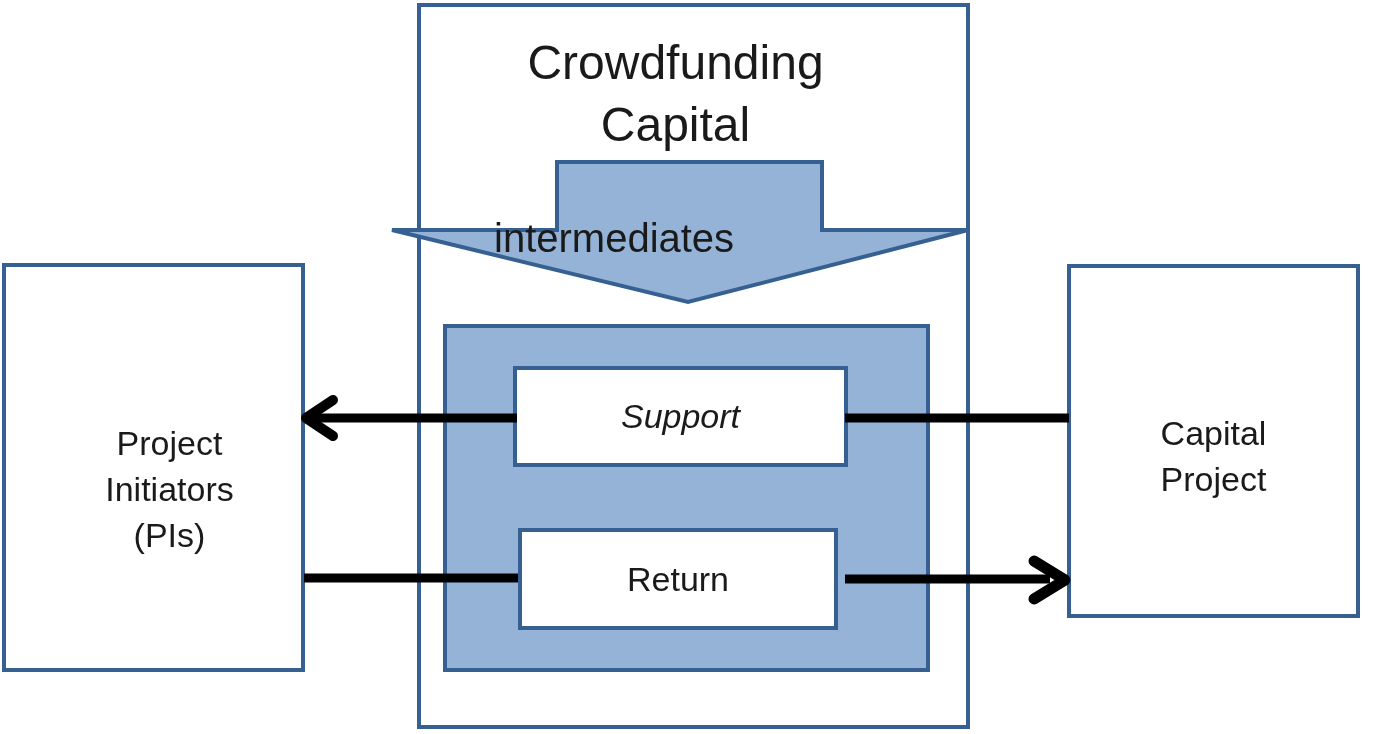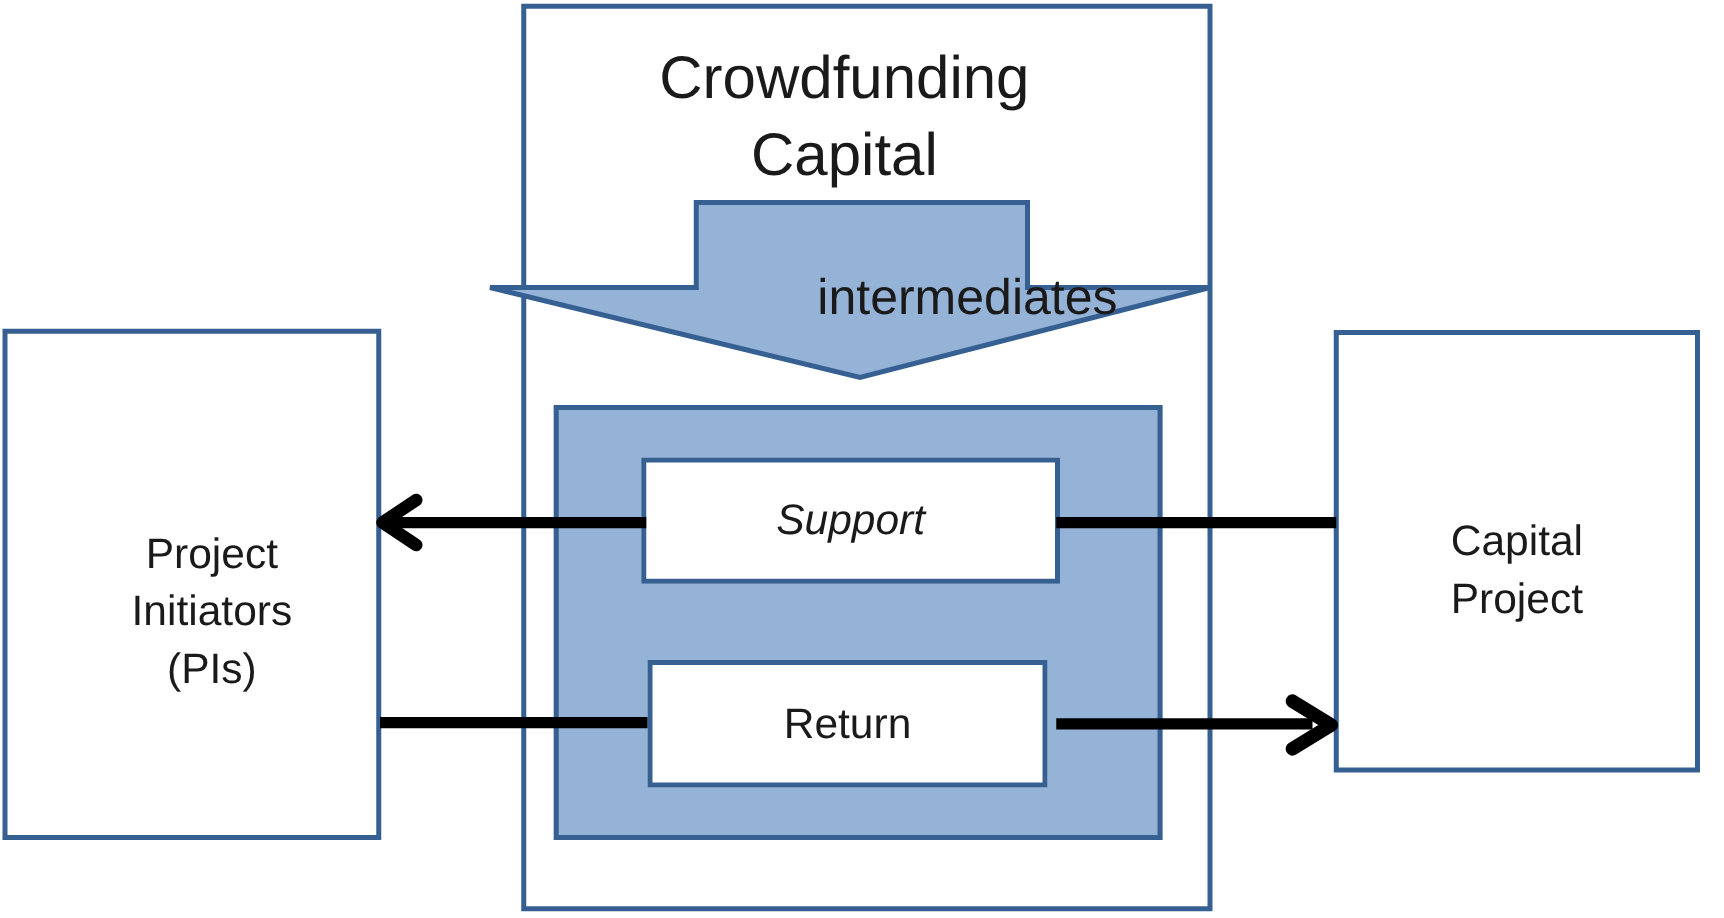--- a/index.html
+++ b/index.html
@@ -26,21 +26,21 @@
   .outer-box{left:417px;top:3px;width:553px;height:726px;z-index:1;}
   .platform-title{
     position:absolute;left:417px;top:32px;width:517px;
     text-align:center;font-size:48px;line-height:62px;
     z-index:2;
   }
   .platform-title span{display:block;}
   .arrow-layer{position:absolute;left:0;top:0;z-index:3;}
   .intermediates-label{
     position:absolute;left:494px;top:216px;width:400px;
-    text-align:right;font-size:40px;line-height:44px;
+    text-align:left;font-size:40px;line-height:44px;
     z-index:4;
   }
   .inner-panel{
     position:absolute;left:443px;top:324px;width:487px;height:348px;
     box-sizing:border-box;
     background:var(--shape-fill);
     border:4px solid var(--shape-border);
     z-index:5;
   }
   .sub-box{

